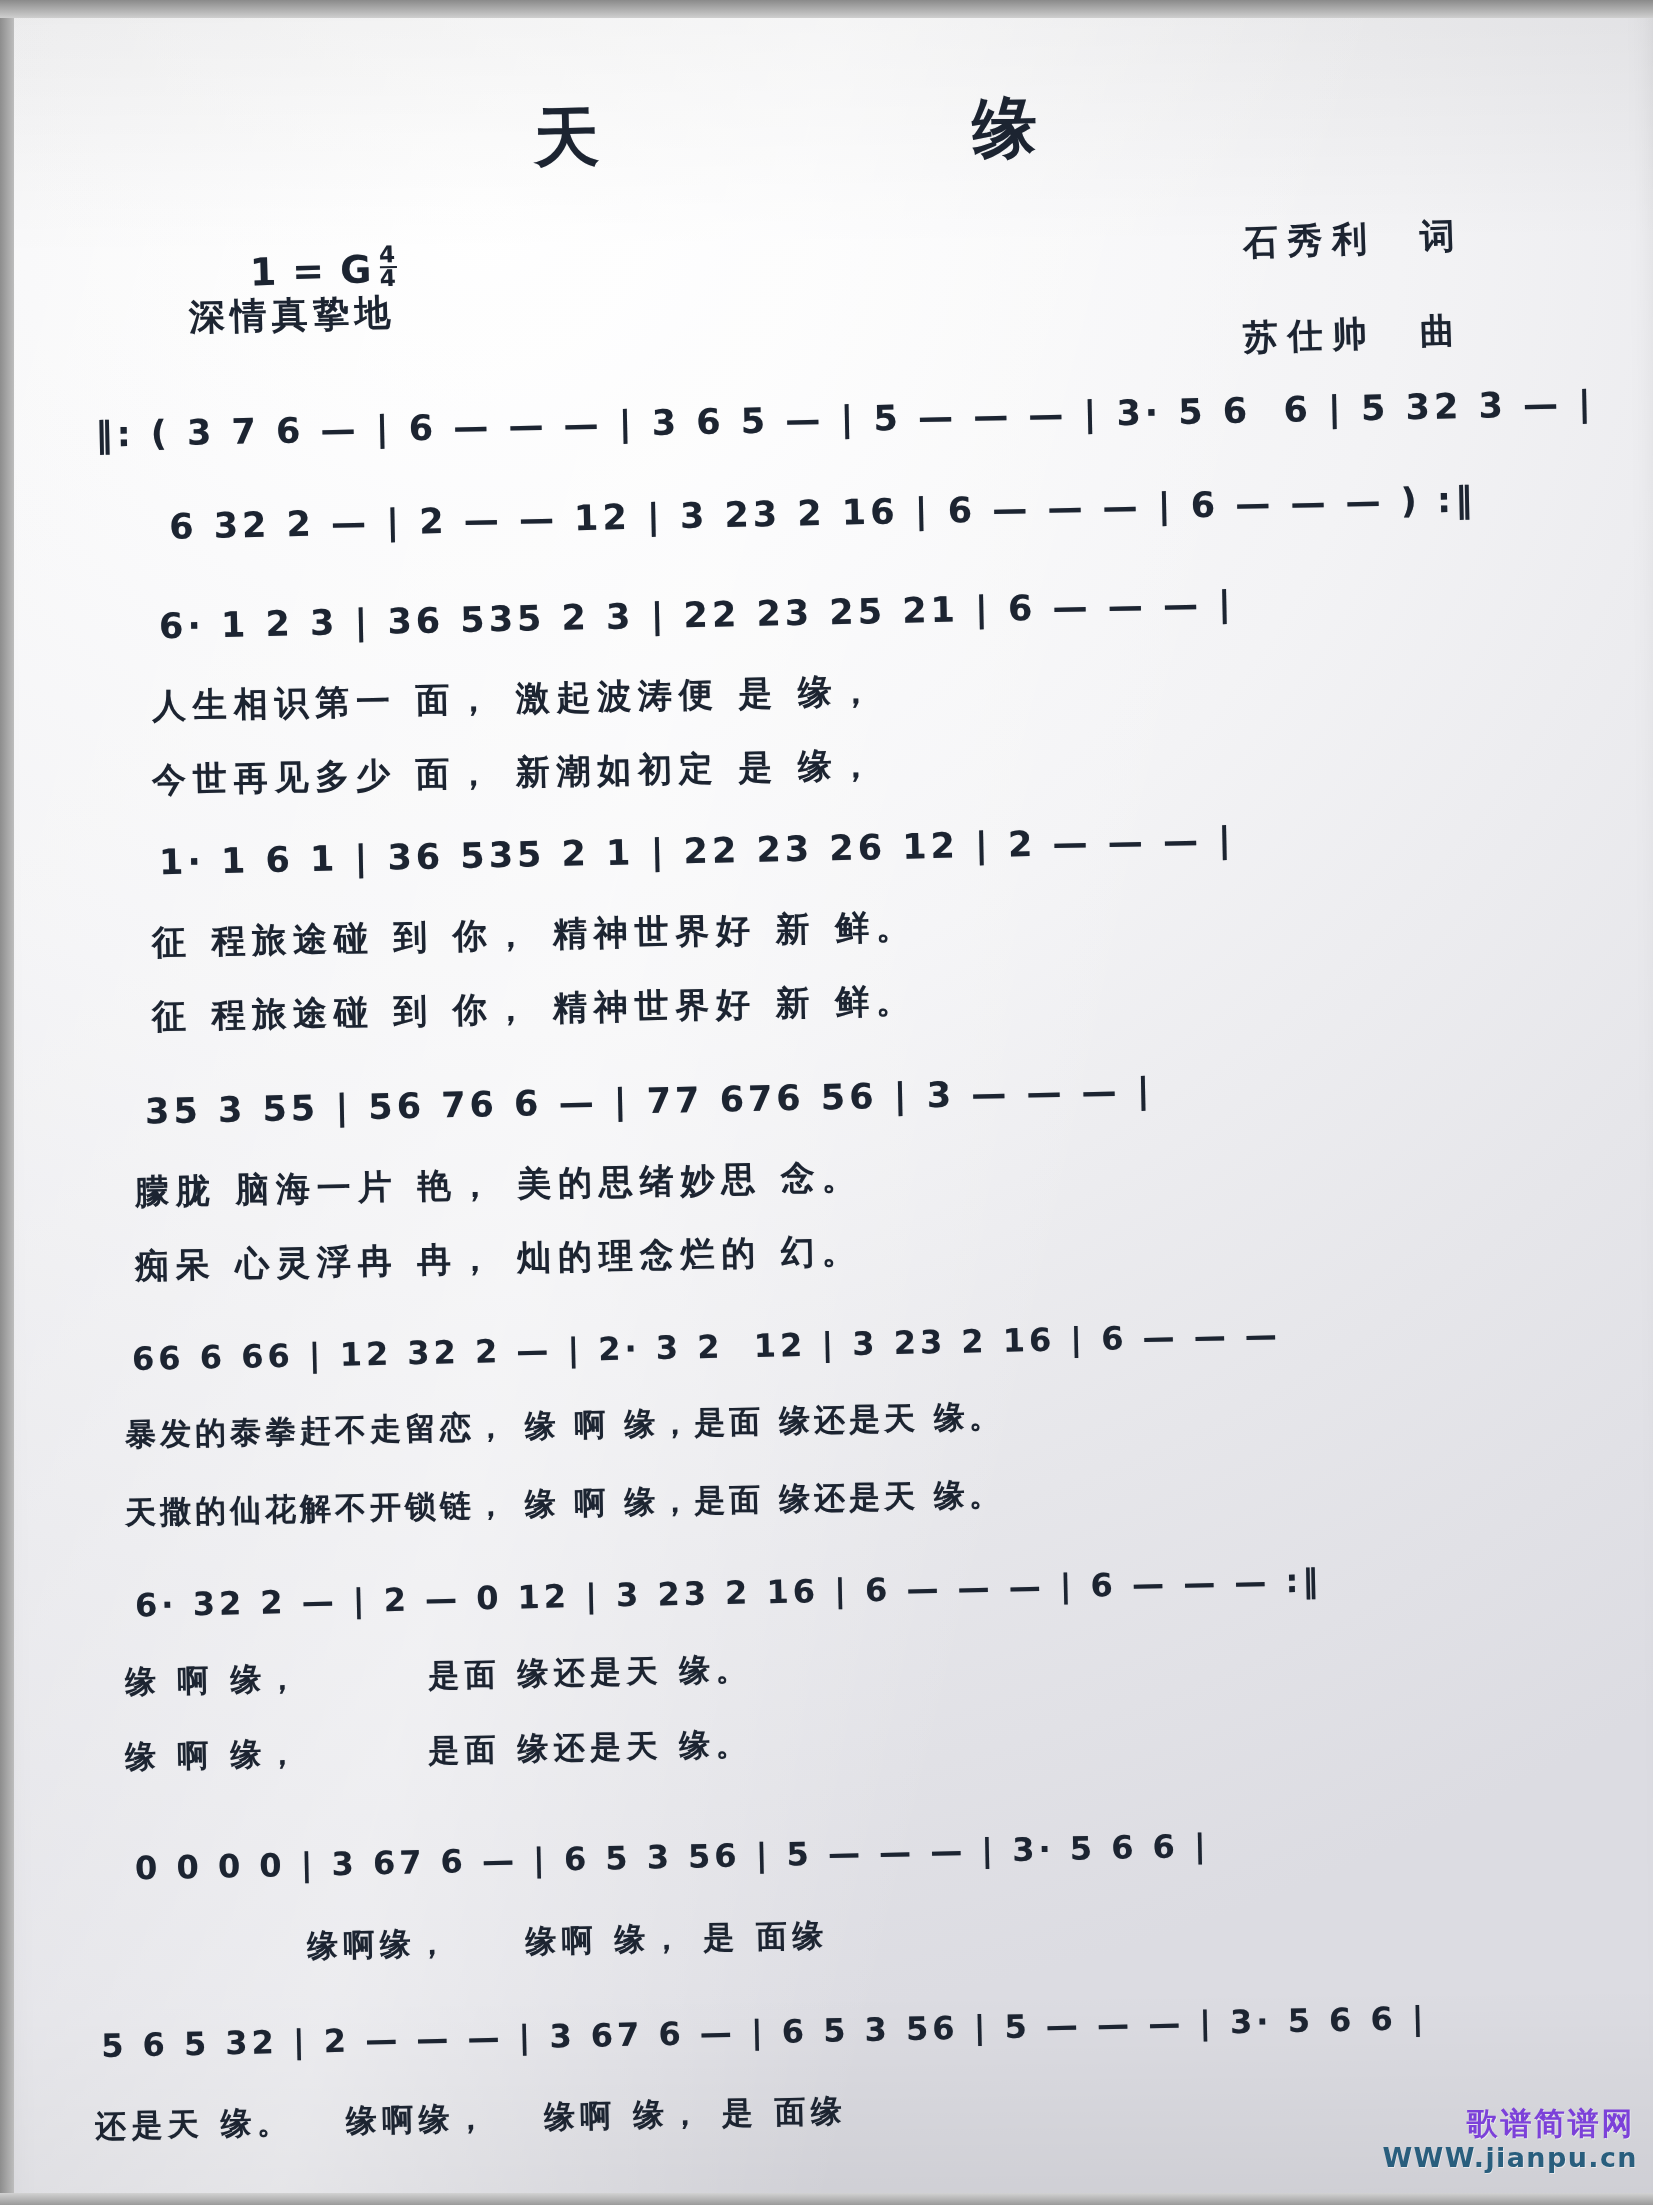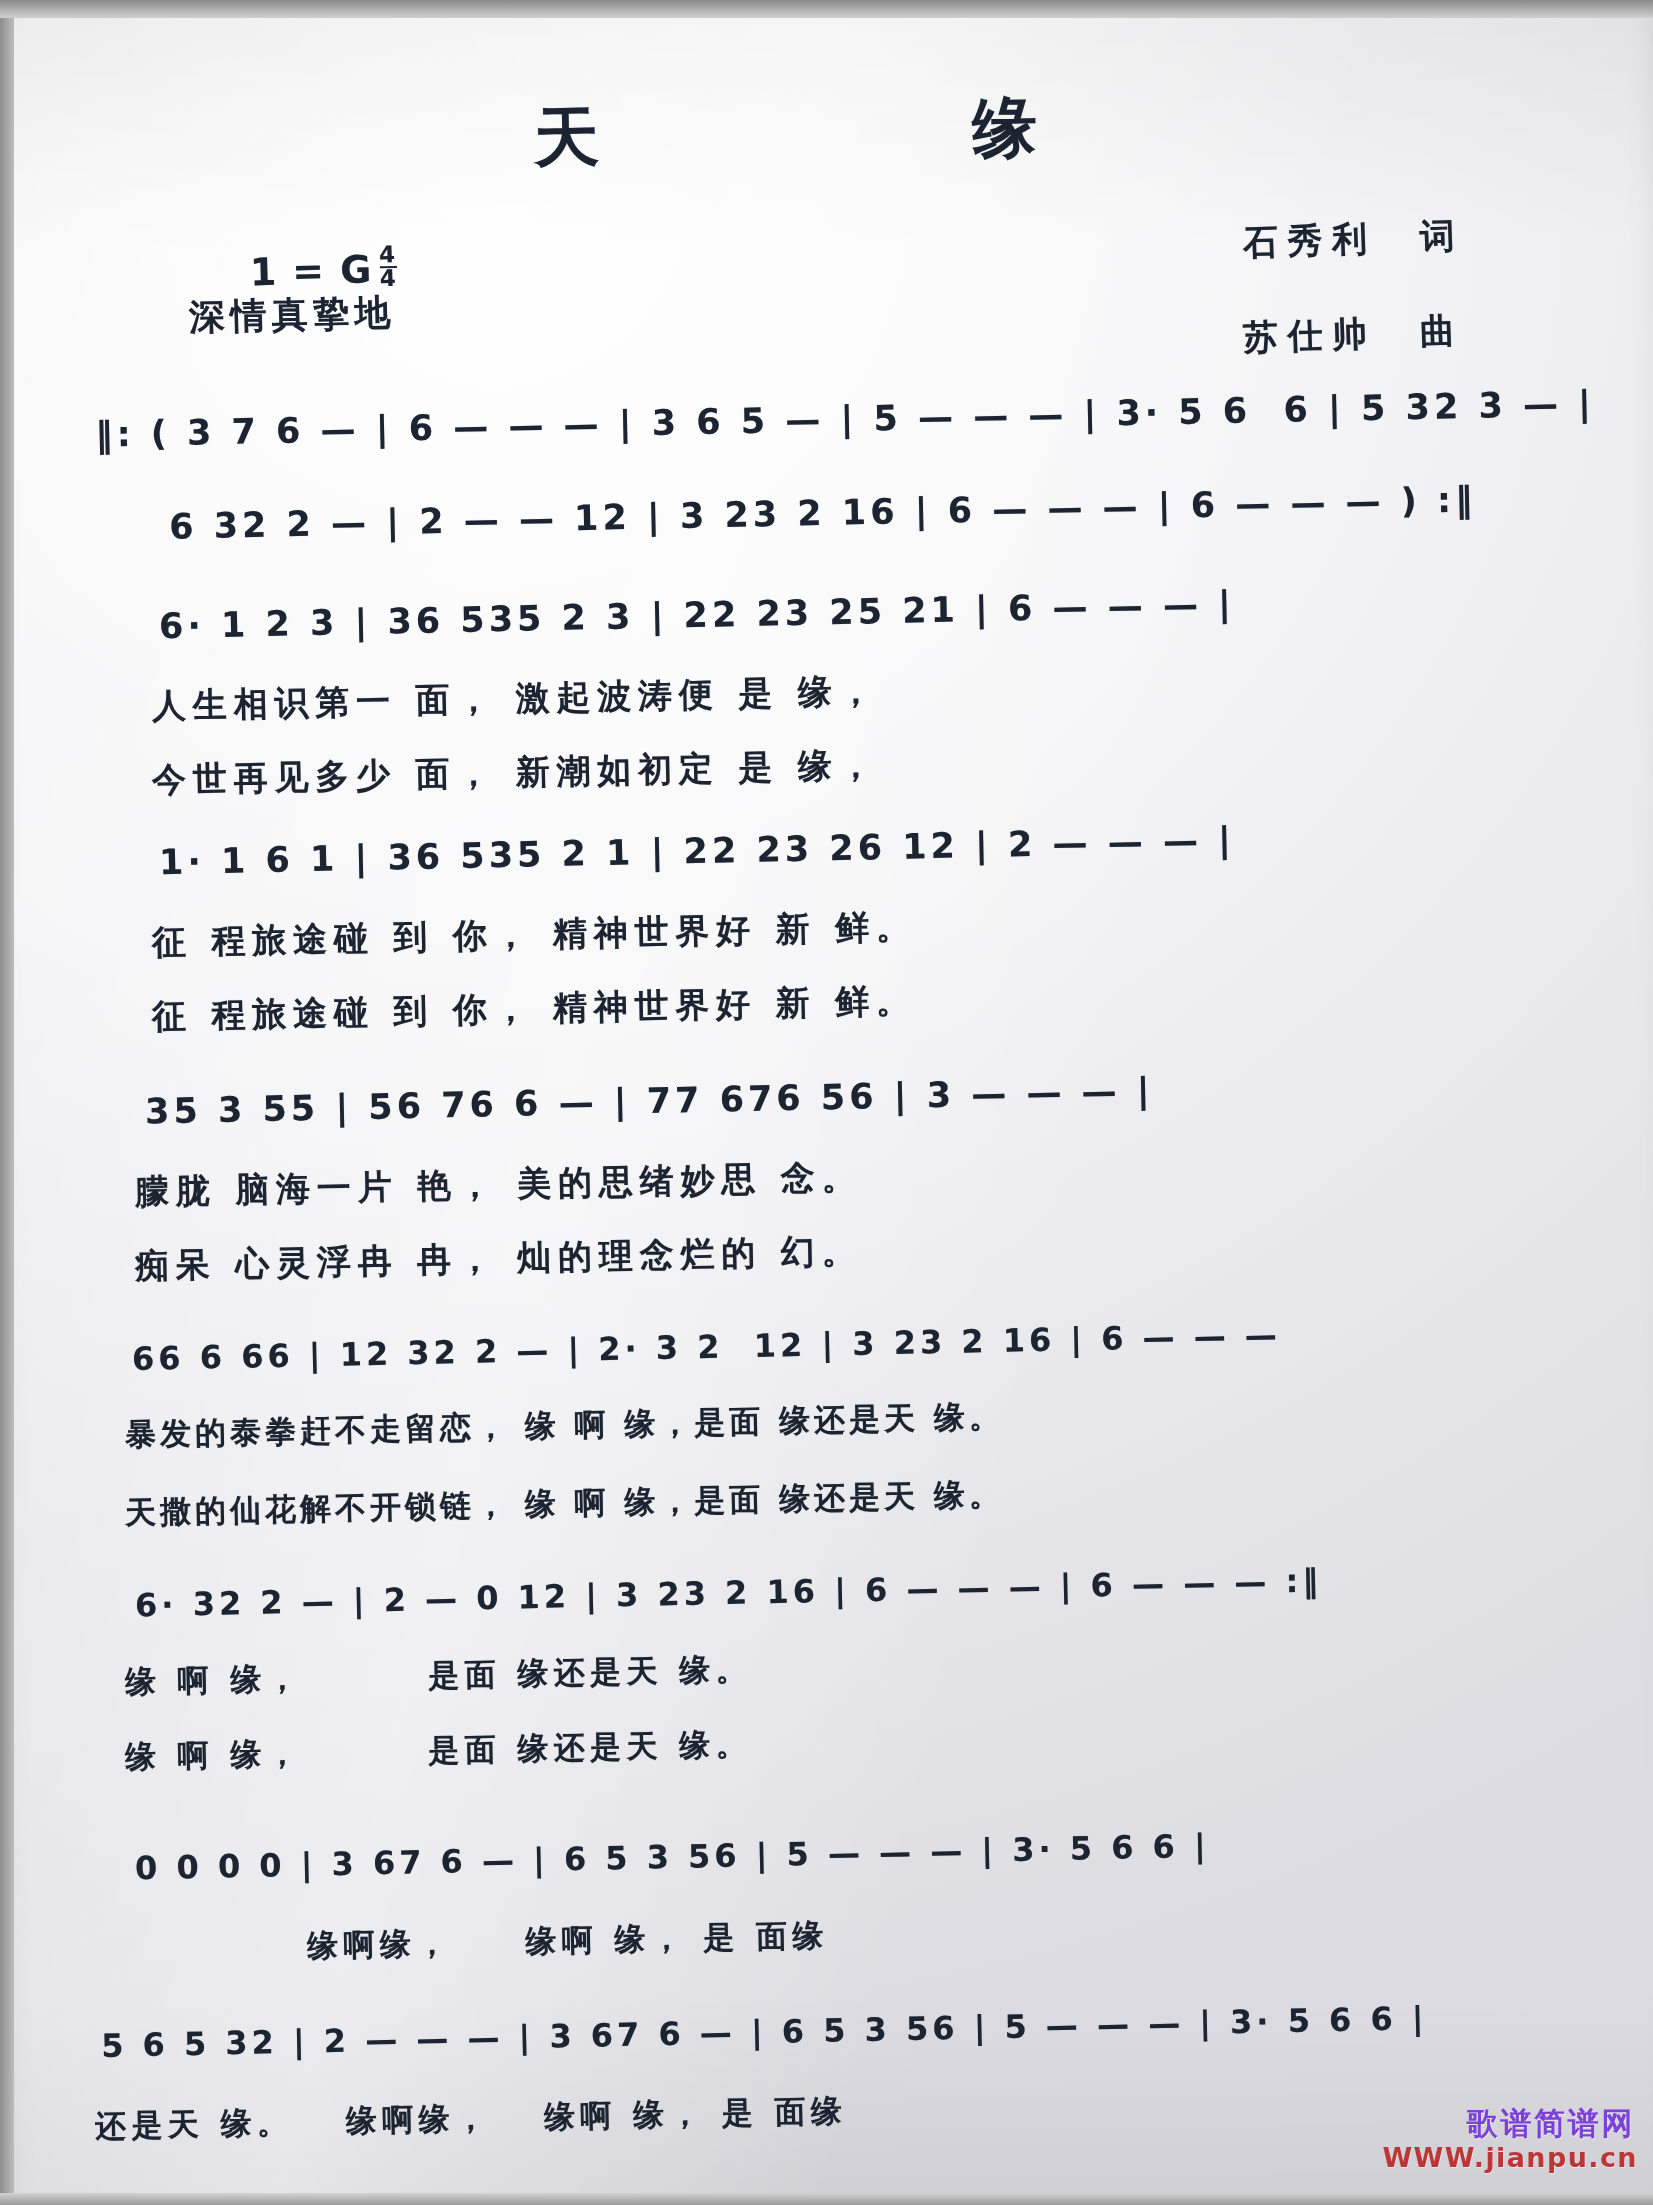--- a/index.html
+++ b/index.html
@@ -136,21 +136,21 @@
     letter-spacing: 2.7px;
     font-family: Liberation Mono, monospace;
     text-shadow: 0.7px 0.7px 0 rgba(255,255,255,0.6);
   }
   .wm-bot {
     position: absolute;
     right: 4px;
     top: 45px;
     font-size: 27px;
     font-weight: 700;
-    color: #b91c1c;
+    color: #0c4a6e;
     letter-spacing: 1.4px;
     font-family: "DejaVu Sans", sans-serif;
     text-shadow: 0.7px 0.7px 0 rgba(255,255,255,0.6);
   }
 </style>
 </head>
 <body>
 
 <div class="page">
   <div class="paper"></div>

